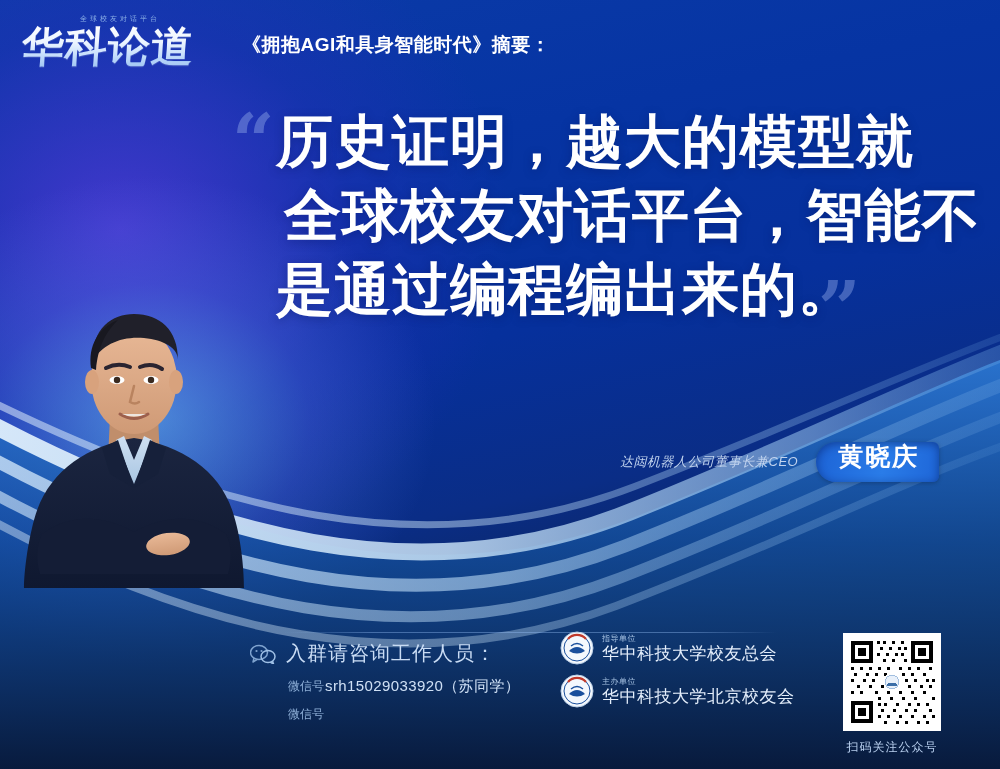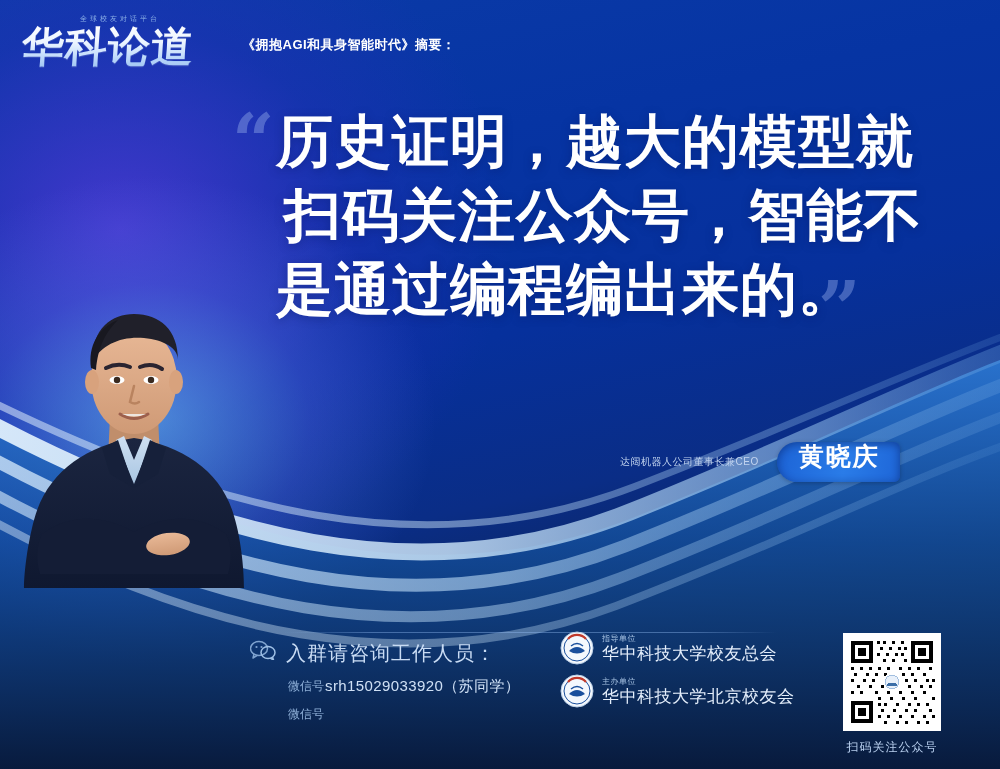--- a/index.html
+++ b/index.html
@@ -30,21 +30,21 @@
   .logo-main {
     position:absolute; top:8px; left:0; width:196px; height:50px;
     font-size:42px; font-weight:bold; letter-spacing:1px; line-height:50px;
     background:linear-gradient(180deg,#ffffff 0%,#eaf4ff 40%,#b9d7fb 68%,#7fb0ee 100%);
     -webkit-background-clip:text; background-clip:text; color:transparent;
     text-shadow:0 1px 0 rgba(255,255,255,0.15);
     font-family:"DejaVu Sans","Liberation Sans",sans-serif;
     transform:skewX(-4deg);
   }
   .header-title {
-    margin-left:24px; font-size:13px; color:#ffffff; font-weight:bold; letter-spacing:.5px;
+    margin-left:24px; font-size:19px; color:#ffffff; font-weight:bold; letter-spacing:.5px;
   }
 
   
   .quote-open, .quote-close {
     position:absolute; font-size:74px; font-weight:bold; line-height:1;
     color:rgba(150,175,235,0.42); font-family:"DejaVu Serif","Liberation Serif",serif;
   }
   .quote-open { left:232px; top:104px; }
   .quote-close { left:818px; top:272px; }
 
@@ -53,40 +53,40 @@
     font-size:57px; font-weight:bold; color:#ffffff; line-height:74px;
     letter-spacing:1px; white-space:nowrap;
     text-shadow:0 2px 10px rgba(0,20,90,0.35);
     font-family:"DejaVu Sans","Liberation Sans",sans-serif;
   }
   .qline.l2 { margin-left:8px; }
   .qline.l3 { margin-left:0; }
 
   
   .attrib { position:absolute; left:620px; top:442px; display:flex; align-items:center; }
-  .attrib-role { font-size:10px; color:#c2d4ef; letter-spacing:.5px; margin-right:18px; white-space:nowrap; }
+  .attrib-role { font-size:13px; color:#c2d4ef; letter-spacing:.5px; margin-right:18px; white-space:nowrap;font-style:italic; }
   .name-badge {
     height:40px; padding:0 20px 12px 22px; display:flex; align-items:center;
     background:linear-gradient(100deg,#1c63d6 0%,#2a7ce8 55%,#1e66d8 100%);
     border-radius:20px 6px 6px 20px;
     box-shadow:0 2px 10px rgba(0,15,70,0.45) inset, 0 1px 4px rgba(0,0,0,0.25);
   }
   .name-badge span { font-size:25px; font-weight:bold; color:#ffffff; letter-spacing:2px; }
 
   
   .portrait { position:absolute; left:18px; top:288px; width:232px; height:300px; }
   .portrait svg { display:block; }
 
   
   .divider {
     position:absolute; left:283px; top:632px; width:494px; height:1px;
     background:linear-gradient(90deg,rgba(140,180,240,0) 0%,rgba(150,190,245,0.40) 18%,rgba(150,190,245,0.40) 82%,rgba(140,180,240,0) 100%);
   }
   .footer { position:absolute; left:250px; top:640px; width:560px; }
-  .foot-head { display:flex; align-items:flex-start; margin-bottom:8px; }
+  .foot-head { display:flex; align-items:center; margin-bottom:8px; }
   .wechat-icon { width:26px; height:20px; margin-right:10px; flex:none; }
   .foot-title { font-size:20px; color:#c9dcf4; letter-spacing:1px; font-weight:500; }
   .wx-row { display:flex; align-items:center; margin:10px 0 0 38px; }
   .wx-label { font-size:12px; color:#8fb0d8; margin-right:1px; }
   .wx-value { font-size:15px; color:#cfe0f5; letter-spacing:.4px; }
 
   
   .orgs { position:absolute; left:560px; top:631px; }
   .org-row { display:flex; align-items:center; margin-bottom:9px; }
   .org-seal { width:34px; height:34px; margin-right:8px; flex:none; }
@@ -197,21 +197,21 @@
     <div class="logo-wrap">
       <div class="logo-sub">全球校友对话平台</div>
       <div class="logo-main">华科论道</div>
     </div>
     <div class="header-title">《拥抱AGI和具身智能时代》摘要：</div>
   </div>
 
   <div class="quote-open">“</div>
   <div class="quote-lines">
     <div class="qline l1">历史证明，越大的模型就</div>
-    <div class="qline l2">扫码关注公众号，智能不</div>
+    <div class="qline l2">全球校友对话平台，智能不</div>
     <div class="qline l3">是通过编程编出来的。</div>
   </div>
   <div class="quote-close">”</div>
 
   <div class="attrib">
     <div class="attrib-role">达闼机器人公司董事长兼CEO</div>
     <div class="name-badge">
       <span>黄晓庆</span>
     </div>
   </div>

